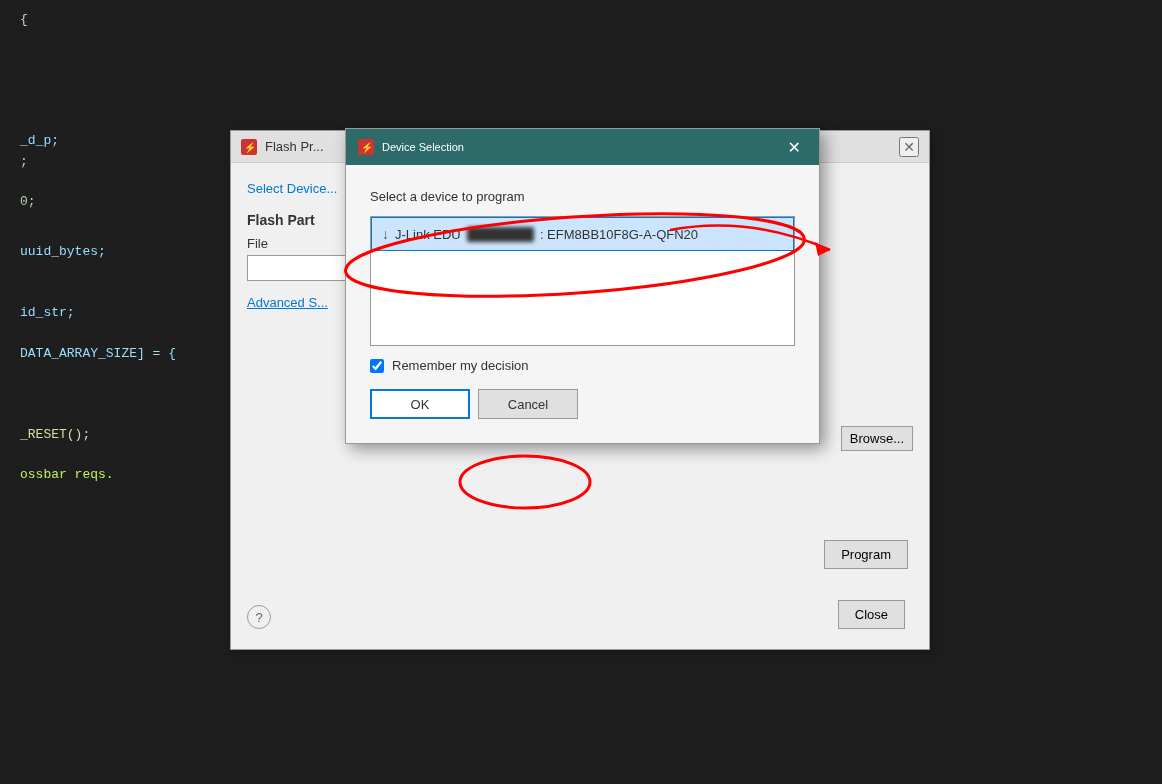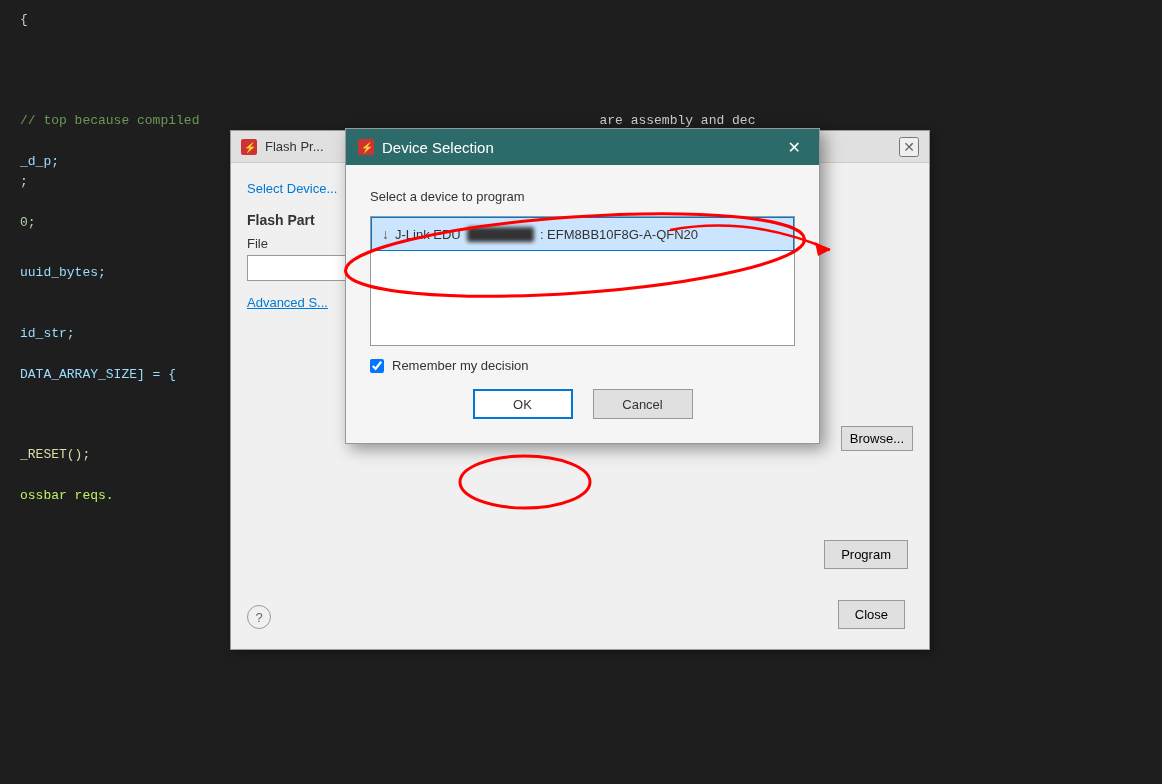--- a/index.html
+++ b/index.html
@@ -194,21 +194,21 @@
       gap: 8px;
     }
 
     .dialog-title-icon {
       width: 16px;
       height: 16px;
     }
 
     .dialog-title-text {
       color: white;
-      font-size: 15px;
+      font-size: 11px;
       font-weight: 500;
     }
 
     .dialog-close-btn {
       color: white;
       font-size: 16px;
       cursor: pointer;
       background: none;
       border: none;
       padding: 2px 6px;
@@ -273,22 +273,22 @@
       cursor: pointer;
     }
 
     .remember-label {
       font-size: 13px;
       color: #333;
     }
 
     .dialog-buttons {
       display: flex;
-      justify-content: center;
-      gap: 20px;
+      justify-content: flex-start;
+      gap: 8px;
     }
 
     .btn-ok {
       width: 100px;
       height: 30px;
       background: white;
       border: 2px solid #0078d4;
       font-size: 13px;
       cursor: pointer;
       color: #333;
@@ -308,24 +308,20 @@
 <body>
 
 <div class="code-bg">
   <div class="code-line">
     <span class="code-punctuation">{</span>
   </div>
   <div class="code-line" style="height:20px"></div>
   <div class="code-line" style="height:20px"></div>
   <div class="code-line" style="height:20px"></div>
   <div class="code-line" style="height:20px"></div>
-  <div class="code-line">
-    <span style="color:#6a9955;">// top because compiled</span>
-    <span style="color:#ccc;margin-left:400px;">are assembly and dec</span>
-  </div>
   <div class="code-line" style="height:20px"></div>
   <div class="code-line">
     <span style="color:#9cdcfe;">_d_p;</span>
   </div>
   <div class="code-line">
     <span class="code-punctuation">;</span>
   </div>
   <div class="code-line" style="height:20px"></div>
   <div class="code-line">
     <span style="color:#b5cea8;">0;</span>

